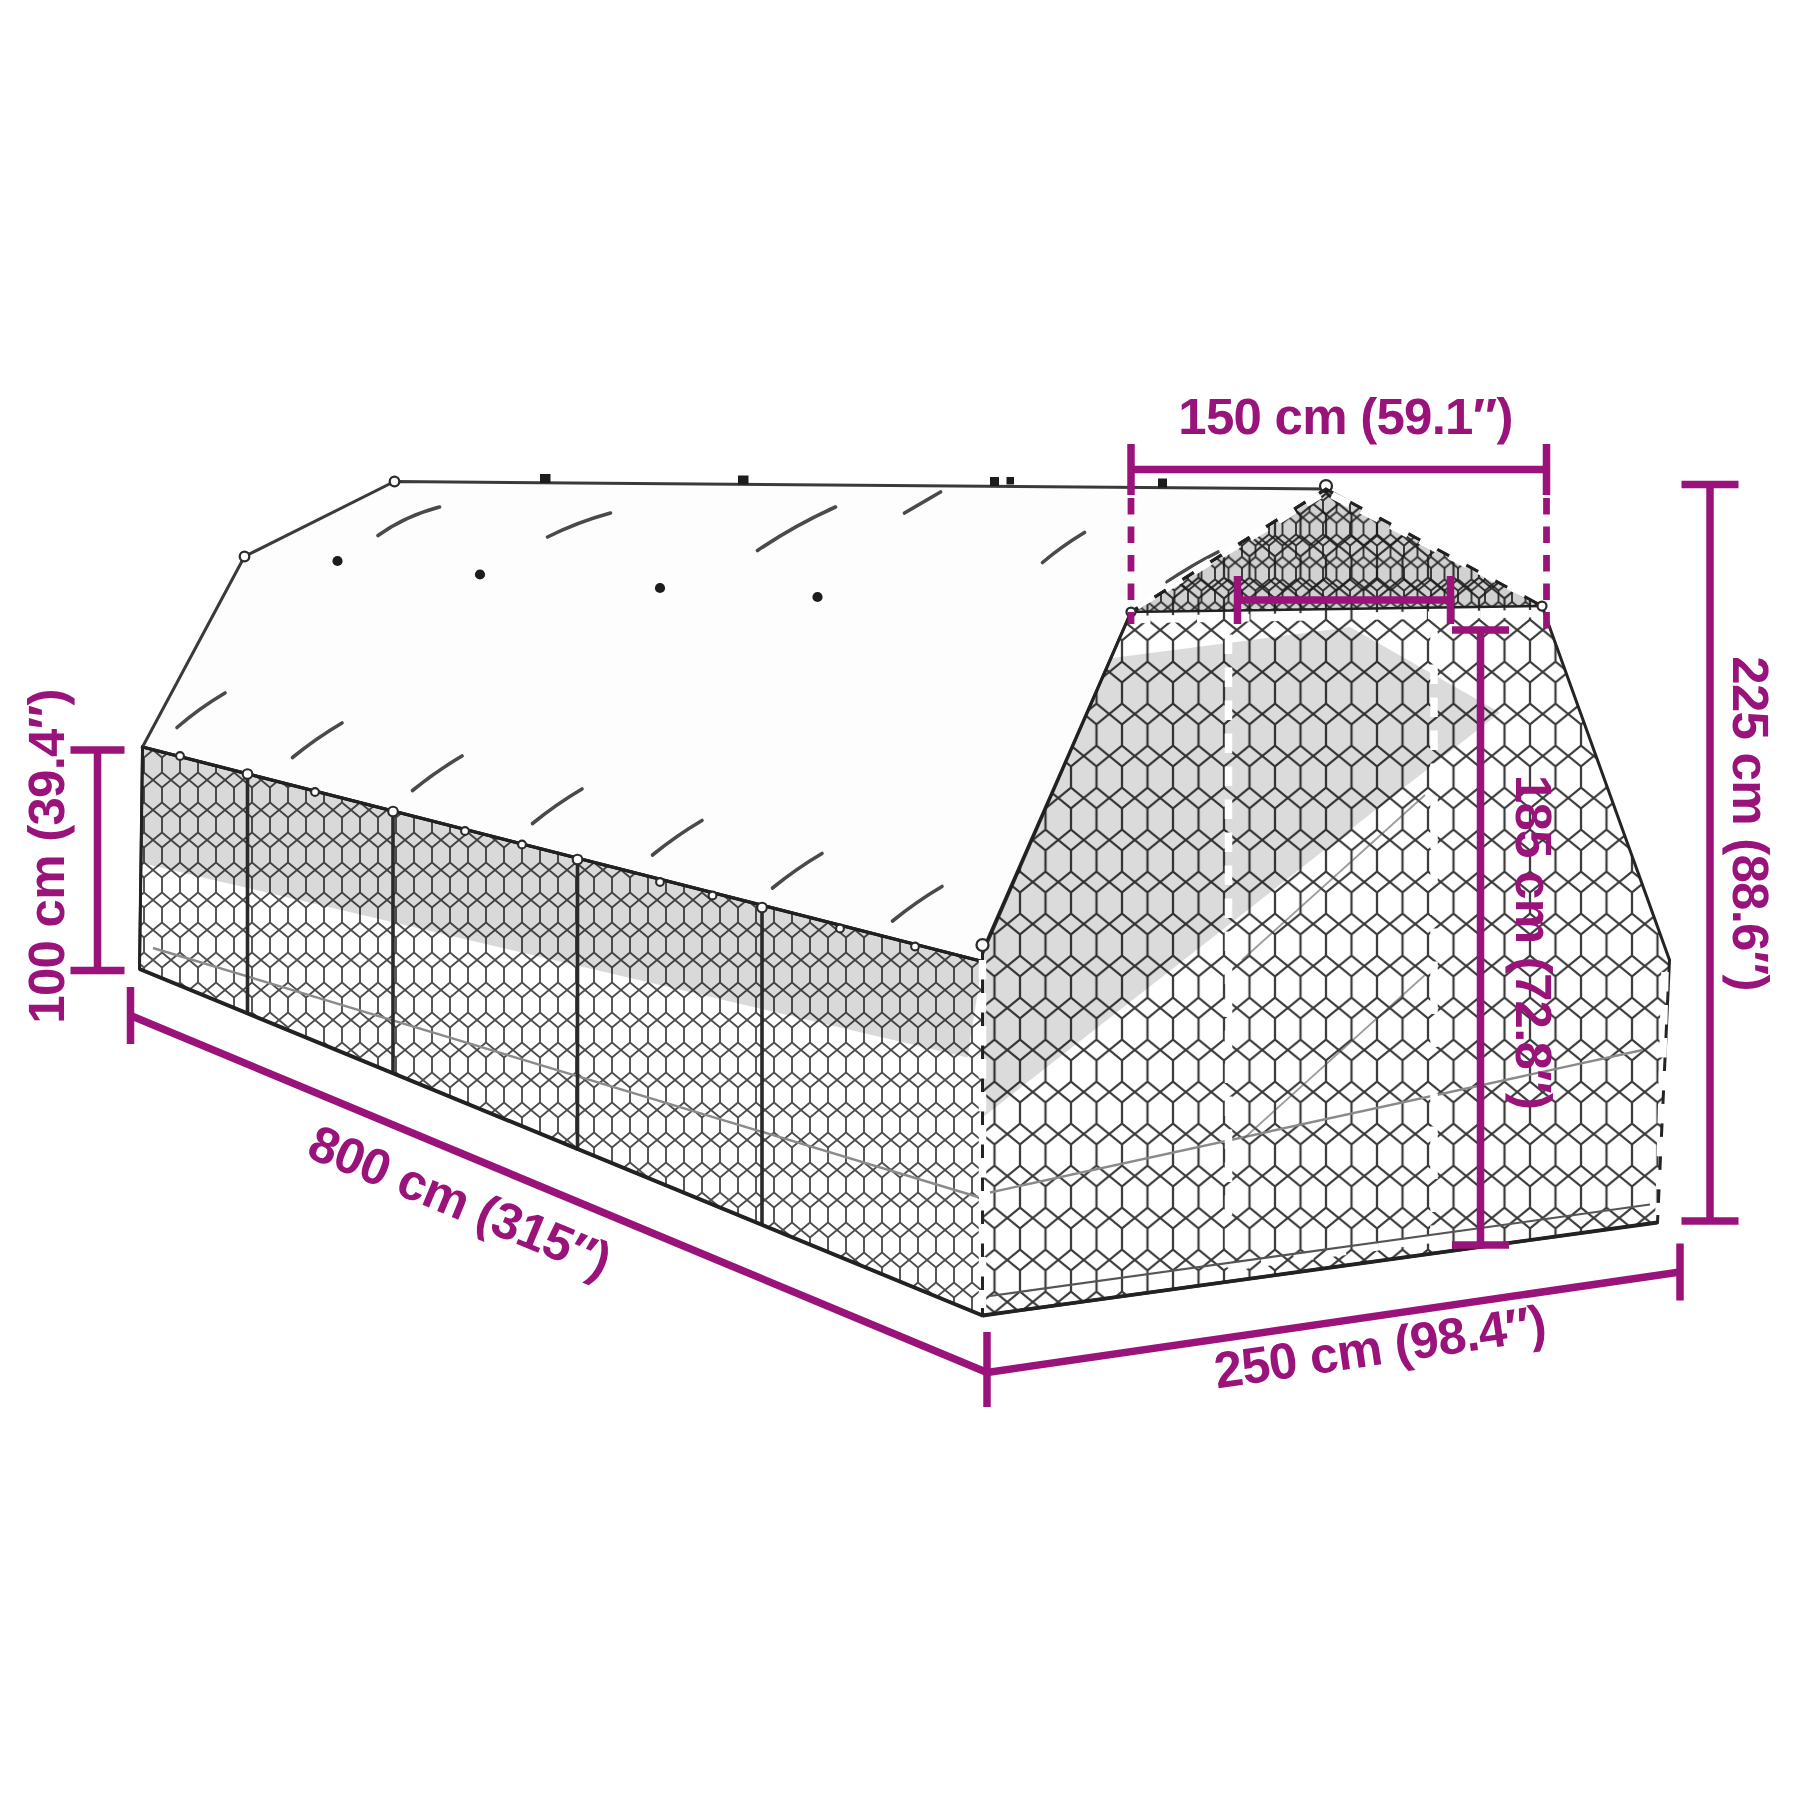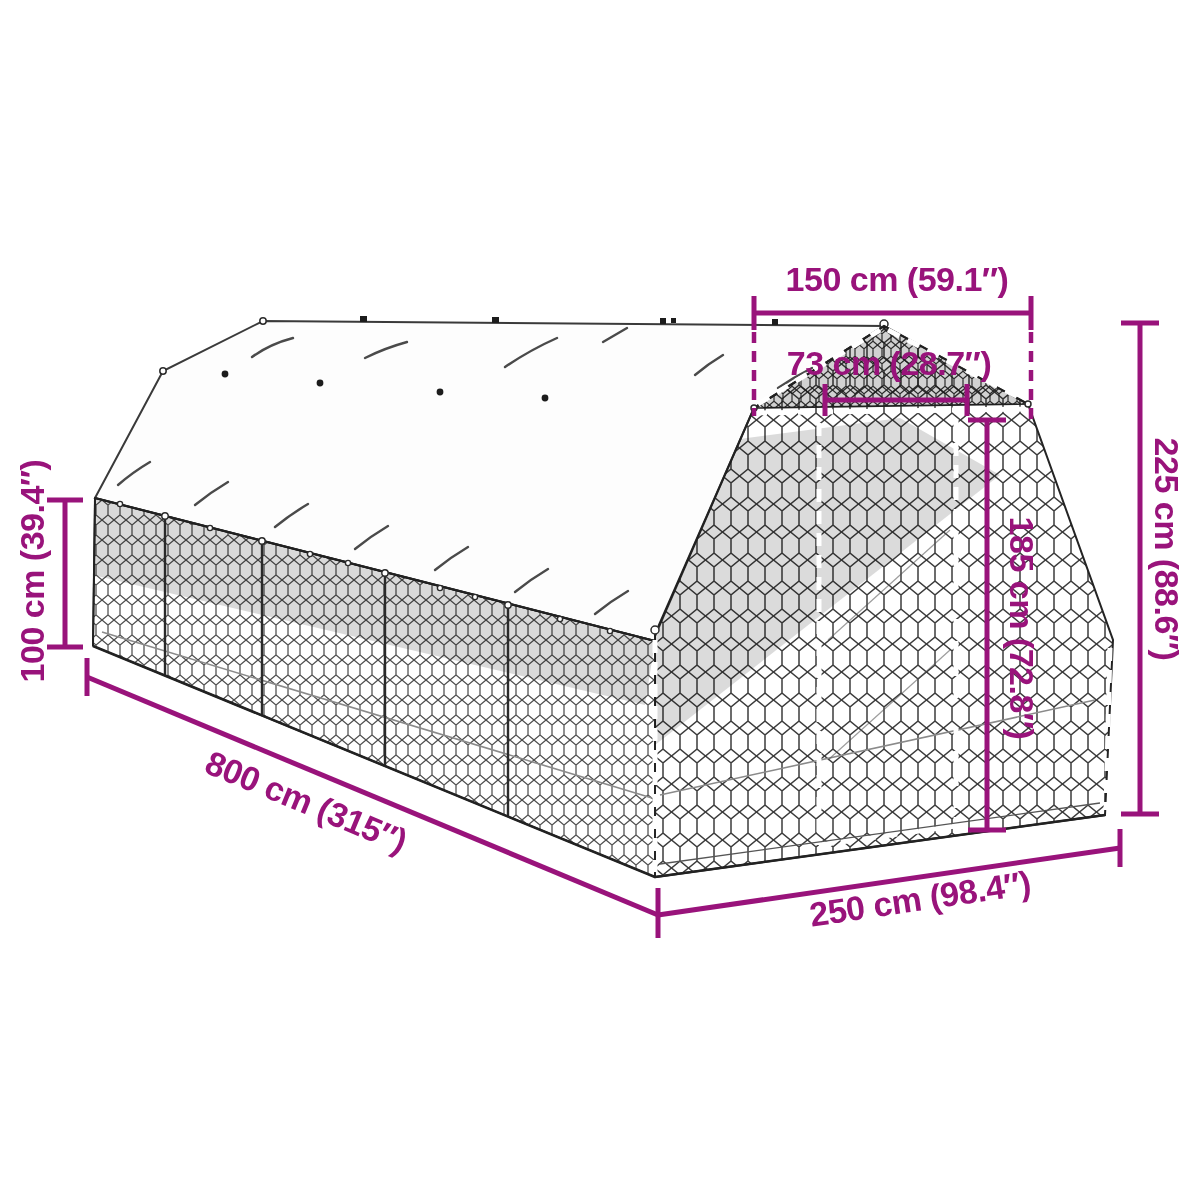--- a/index.html
+++ b/index.html
@@ -187,20 +187,19 @@
     </g>
     <g>
       <path class="dim" d="M658 915 L1120 848"></path>
       <path class="dim" d="M658 888 L658 938"></path>
       <path class="dim" d="M1120 829 L1120 867"></path>
     </g>
   </g>
 </svg>
 
 <div class="dlabel" id="l150">150 cm (59.1″)</div>
-<div class="dlabel" id="l73">73 cm (28.7″)</div>
 <div class="dlabel" id="l225">225 cm (88.6″)</div>
 <div class="dlabel" id="l185">185 cm (72.8″)</div>
 <div class="dlabel" id="l100">100 cm (39.4″)</div>
 <div class="dlabel" id="l800">800 cm (315″)</div>
 <div class="dlabel" id="l250">250 cm (98.4″)</div>
 
 </div>
 
 </body></html>

